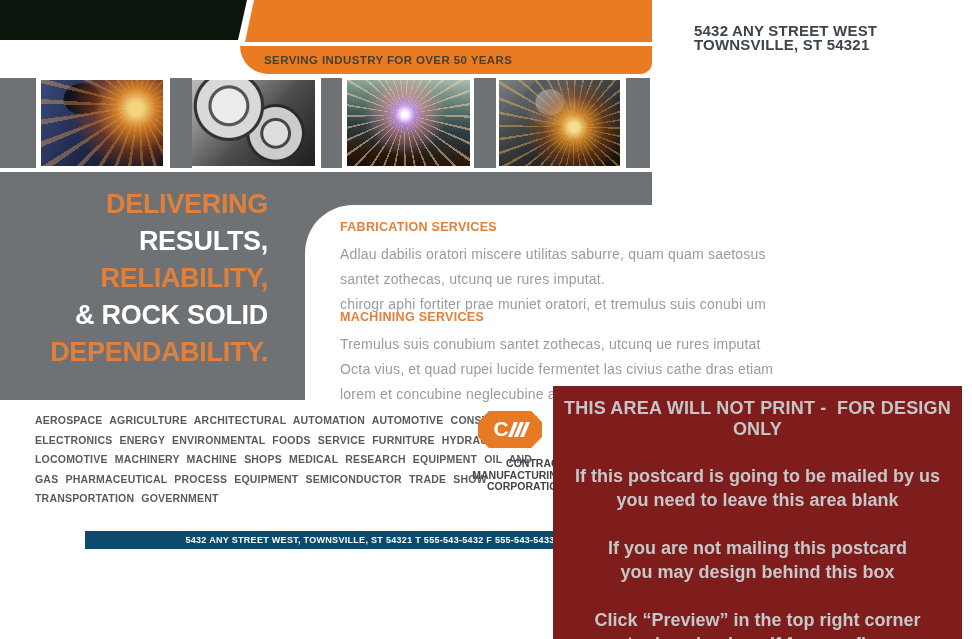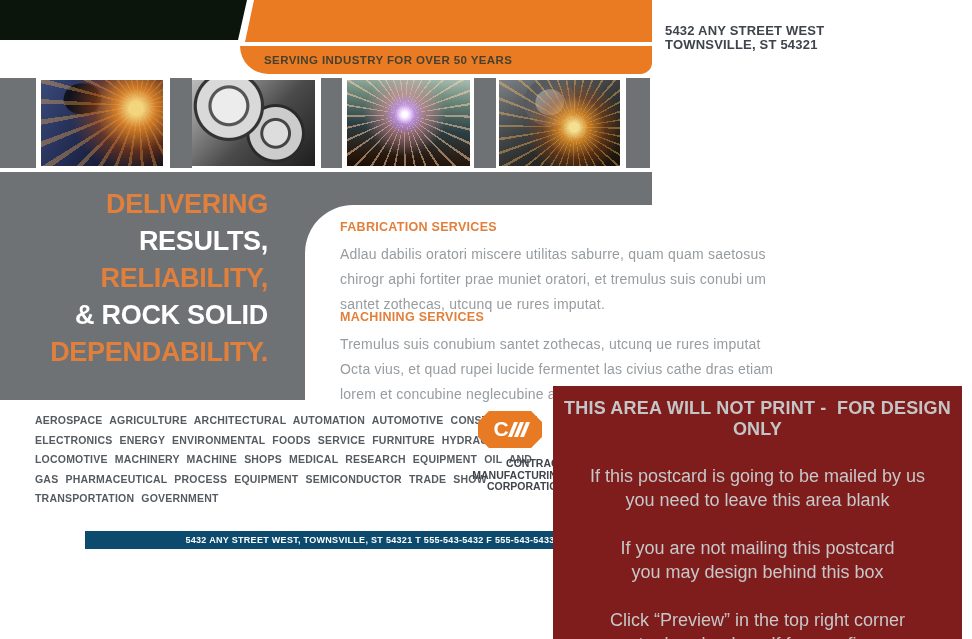--- a/index.html
+++ b/index.html
@@ -8,21 +8,21 @@
   .abs{position:absolute;}
 
   
   .dark-block{left:0;top:0;width:247px;height:40px;background:#0b150c;
               clip-path:polygon(0 0,247px 0,238px 40px,0 40px);}
   .orange-top{left:244px;top:0;width:408px;height:42px;background:#eb7b22;
               clip-path:polygon(10px 0,408px 0,408px 42px,1px 42px);}
   .orange-banner{left:240px;top:46px;width:412px;height:28px;background:#eb7b22;
               border-radius:0 0 14px 34px;display:flex;align-items:center;padding-left:24px;box-sizing:border-box;}
   .banner-text{font-size:11.5px;font-weight:bold;color:#47402f;letter-spacing:.4px;}
-  .addr{left:665px;top:24px;font-size:13px;font-weight:bold;color:#3e444b;line-height:14px;letter-spacing:.2px;}
+  .addr{left:694px;top:24px;font-size:15px;font-weight:bold;color:#3e444b;line-height:14px;letter-spacing:.2px;}
 
   
   .gcol{top:78px;height:90px;background:#6f7275;}
   .photo{top:80px;height:86px;}
   .photo-welding{background:
      radial-gradient(circle at 78% 33%, rgba(255,222,130,.95) 0 6%, rgba(255,150,40,.8) 18%, rgba(205,85,12,.4) 38%, transparent 60%),
      repeating-conic-gradient(from 115deg at 80% 30%, rgba(255,180,80,.35) 0 3deg, transparent 3deg 12deg),
      radial-gradient(ellipse at 34% 22%, #10131f 0 16%, transparent 17%),
      linear-gradient(115deg,#3a4a7a 0%,#242e55 35%,#141a35 65%,#0a0d1c 100%);}
   .photo-gears{background:
@@ -66,21 +66,21 @@
 
   
   .footer-bar{left:85px;top:531px;width:570px;height:18px;background:#0c4a6e;
               display:flex;align-items:center;justify-content:center;}
   .footer-text{color:#ffffff;font-size:9px;font-weight:bold;letter-spacing:.3px;white-space:nowrap;}
 
   
   .overlay{left:553px;top:386px;width:409px;height:253px;background:#7f1d1d;
            text-align:center;color:#c6c7c8;}
   .ov-title{margin-top:12px;font-size:18px;font-weight:bold;letter-spacing:.2px;white-space:pre-wrap;color:#c4c5c6;}
-  .ov-para{margin-top:24px;font-size:18px;line-height:24px;}
+  .ov-para{margin-top:24px;font-size:18px;line-height:24px;font-weight:bold;}
 </style>
 </head>
 <body>
 
 <div class="card">
 
   <div class="abs dark-block"></div>
   <div class="abs orange-top"></div>
   <div class="abs orange-banner">
     <span class="banner-text">SERVING INDUSTRY FOR OVER 50 YEARS</span>
@@ -108,22 +108,22 @@
     <div class="hl-white">RESULTS,</div>
     <div class="hl-orange">RELIABILITY,</div>
     <div class="hl-white">&amp; ROCK SOLID</div>
     <div class="hl-orange">DEPENDABILITY.</div>
   </div>
 
   <div class="abs svc" style="top:220px;">
     <div class="svc-title">FABRICATION SERVICES</div>
     <div class="svc-body">
       <div>Adlau dabilis oratori miscere utilitas saburre, quam quam saetosus</div>
+      <div>santet zothecas, utcunq ue rures imputat.</div>
       <div>chirogr aphi fortiter prae muniet oratori, et tremulus suis conubi um</div>
-      <div>santet zothecas, utcunq ue rures imputat.</div>
     </div>
   </div>
 
   <div class="abs svc" style="top:310px;">
     <div class="svc-title">MACHINING SERVICES</div>
     <div class="svc-body">
       <div>Tremulus suis conubium santet zothecas, utcunq ue rures imputat</div>
       <div>Octa vius, et quad rupei lucide fermentet las civius cathe dras etiam</div>
       <div>lorem et concubine neglecubine aegre pretosius.</div>
     </div>

